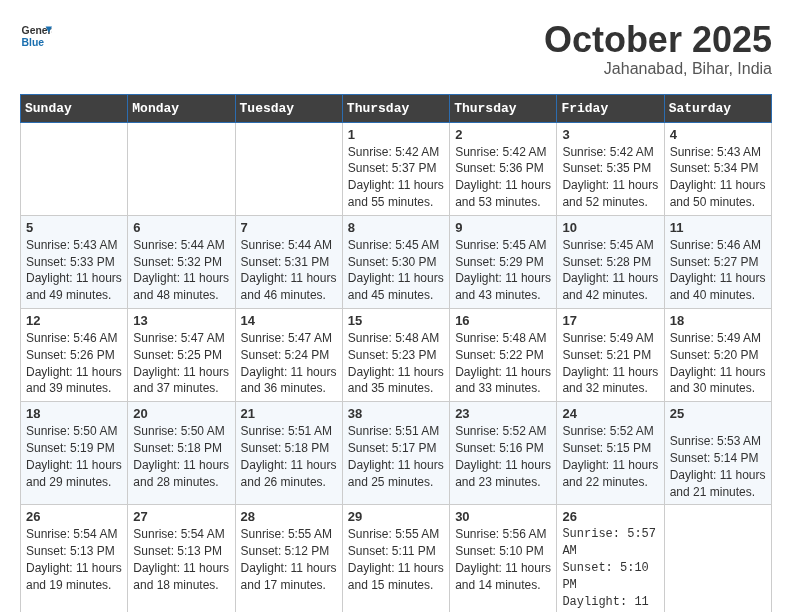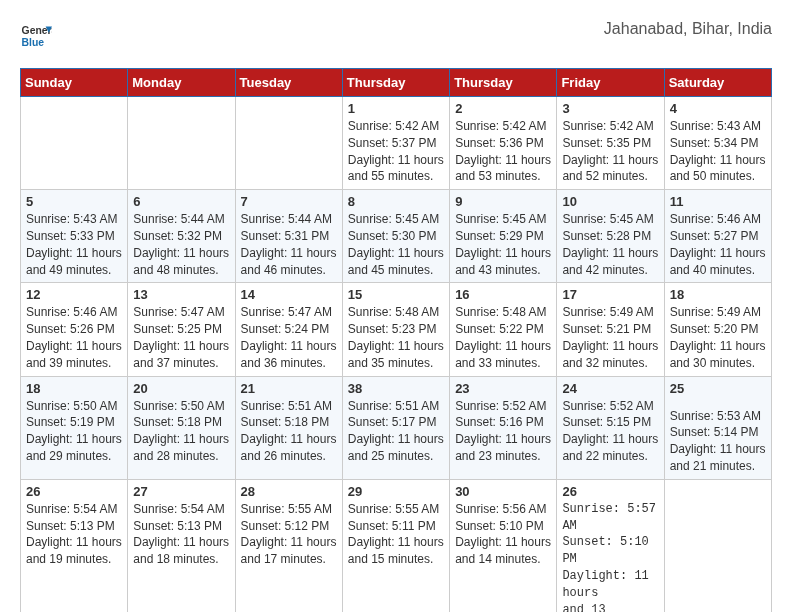--- a/index.html
+++ b/index.html
@@ -38,27 +38,28 @@
       font-size: 16px;
       color: #555;
       text-align: right;
     }
     .calendar {
       width: 100%;
       border-collapse: collapse;
       border: 1px solid #ccc;
     }
     .calendar th {
-      background: #b91c1c;
+      background: #404040;
       color: #fff;
       font-size: 13px;
       font-weight: bold;
       padding: 6px 4px;
       text-align: left;
       border: 1px solid #2b6cb0;
+      font-family: Liberation Mono, monospace;
     }
     .calendar td {
       vertical-align: top;
       width: calc(100% / 7);
       border: 1px solid #ccc;
       padding: 4px 5px;
       background: #fff;
       height: 90px;
     }
     .calendar tr:nth-child(even) td {
@@ -85,20 +86,21 @@
 
 <div class="header">
   <div class="logo">
     <svg class="logo-icon" viewBox="0 0 40 40">
       <text x="2" y="18" font-size="13" font-weight="bold" fill="#333">General</text>
       <text x="2" y="32" font-size="13" font-weight="bold" fill="#1a6faf">Blue</text>
       <polygon points="32,8 40,8 36,16" fill="#1a6faf"></polygon>
     </svg>
   </div>
   <div class="title-block">
+    <div class="month-title">October 2025</div>
     <div class="location">Jahanabad, Bihar, India</div>
   </div>
 </div>
 
 <table class="calendar">
   <thead>
     <tr>
     <th>Sunday</th>
         <th>Monday</th>
         <th>Tuesday</th>

